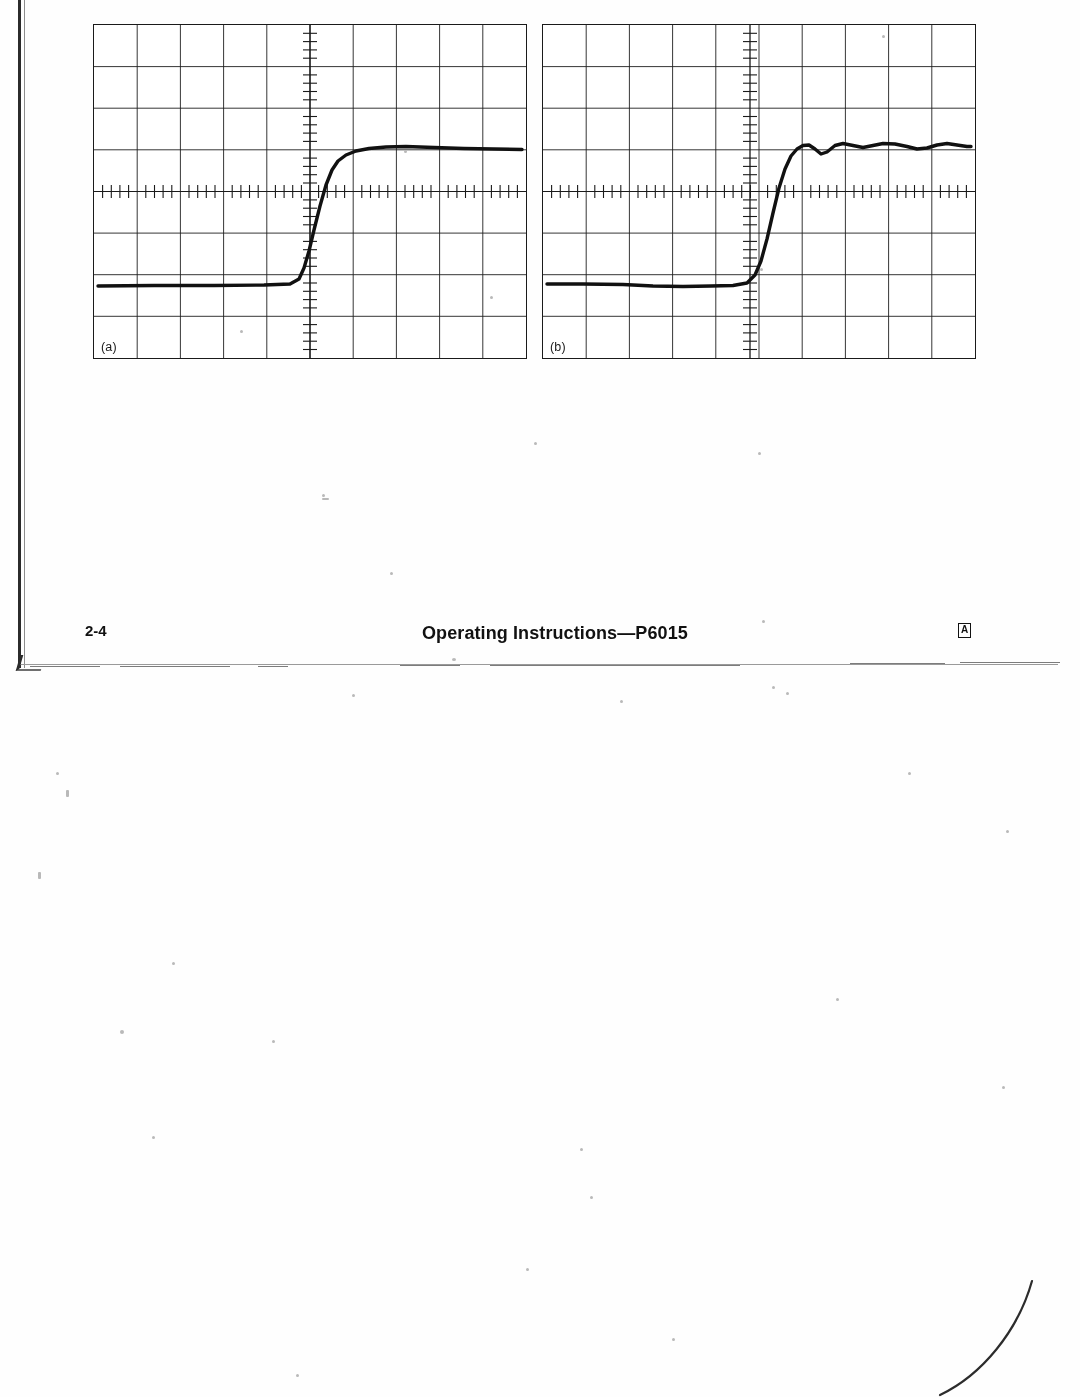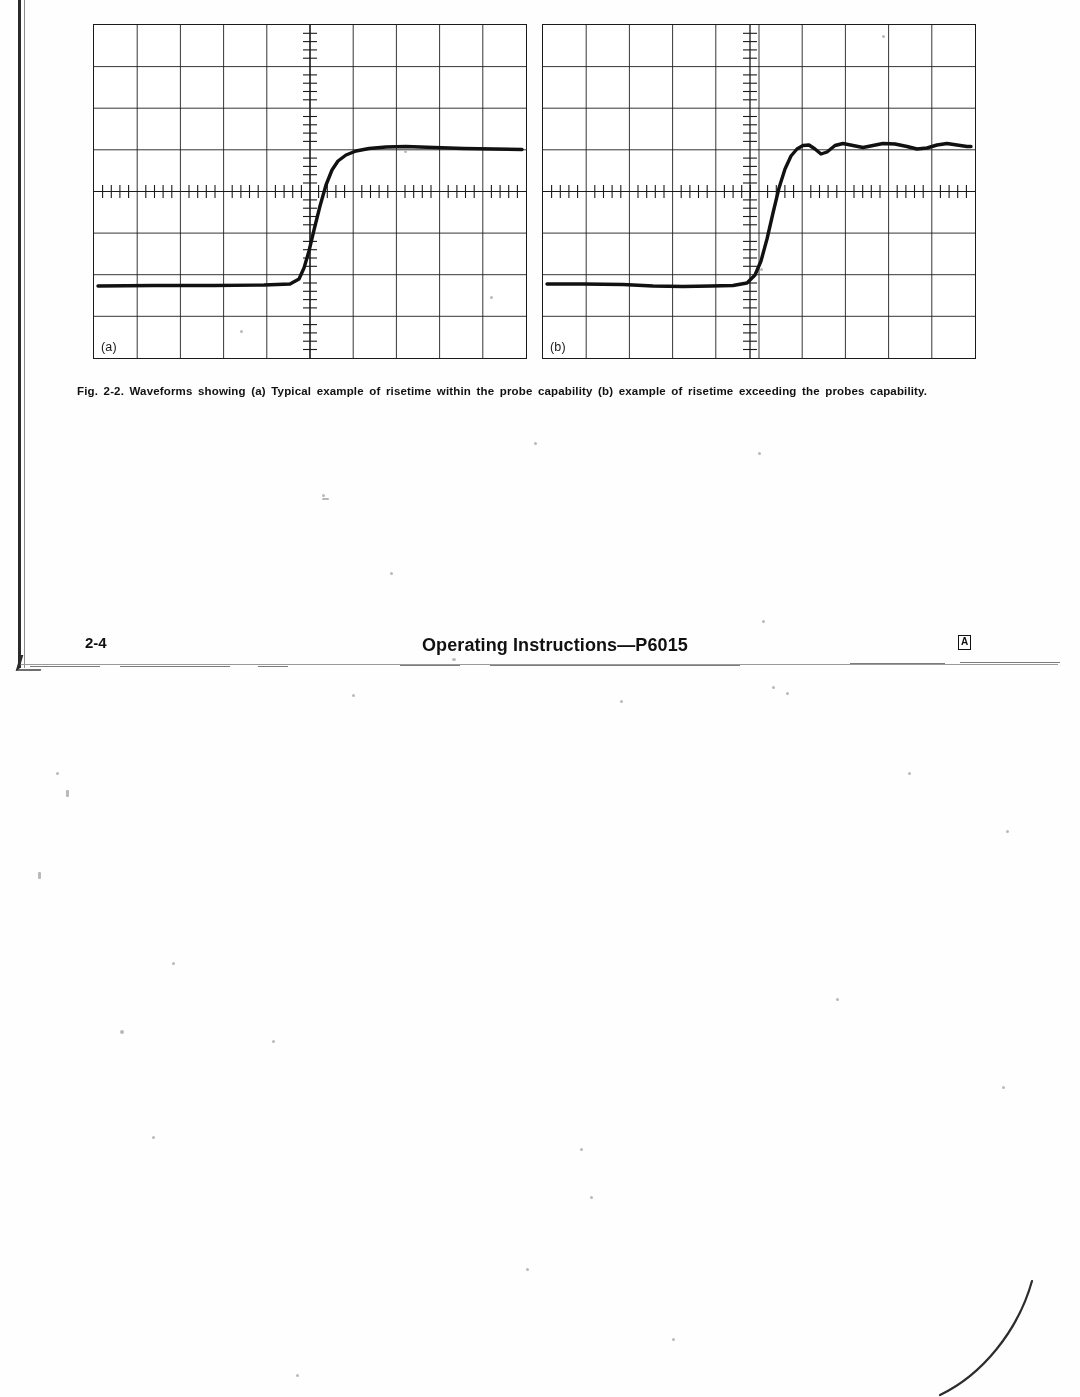--- a/index.html
+++ b/index.html
@@ -98,21 +98,20 @@
     text-align: justify;
   }
 
   
   #footer {
     position: absolute;
     left: 0;
     top: 622px;
     width: 924px;
     height: 24px;
-    margin-top: 12px;
   }
   #page-number {
     position: absolute;
     left: 85px; top: 0;
     font-size: 15px;
     font-weight: bold;
     color: #111;
   }
   #footer-title {
     position: absolute;
@@ -375,21 +374,20 @@
       <path d="M 4,259 L 40,259 L 80,259.5 L 110,261 L 140,261.5 L 168,261 L 190,260.5
                L 204,258 L 212,250 L 218,236 L 224,214 L 230,188 L 236,163 L 242,144
                L 248,131 L 254,124 L 260,120.5 L 266,120 L 272,124 L 278,129 L 284,127
                L 292,120.5 L 300,118.5 L 310,120.5 L 320,122.5 L 330,120.5 L 340,118.5
                L 352,119 L 364,121.5 L 374,124 L 384,123 L 394,120 L 404,118.5
                L 414,120 L 424,121.5 L 428,121.5" fill="none" stroke="#111" stroke-width="3.4" stroke-linecap="round" stroke-linejoin="round"></path>
     </svg>
     <div class="scope-label">(b)</div>
   </div>
 
-  <div id="caption">Fig.  2-2.   Waveforms showing (a) Typical example of risetime within the probe capability (b) example of risetime exceeding the probes capability.</div>
 
   <div id="footer">
     <div id="page-number">2-4</div>
     <div id="footer-title">Operating Instructions—P6015</div>
     <div id="rev-badge">A</div>
   </div>
 
   <div class="scanline" style="left:30px;  top:666px; width:70px;"></div>
   <div class="scanline" style="left:120px; top:666px; width:110px;"></div>
   <div class="scanline" style="left:258px; top:666px; width:30px;"></div>

